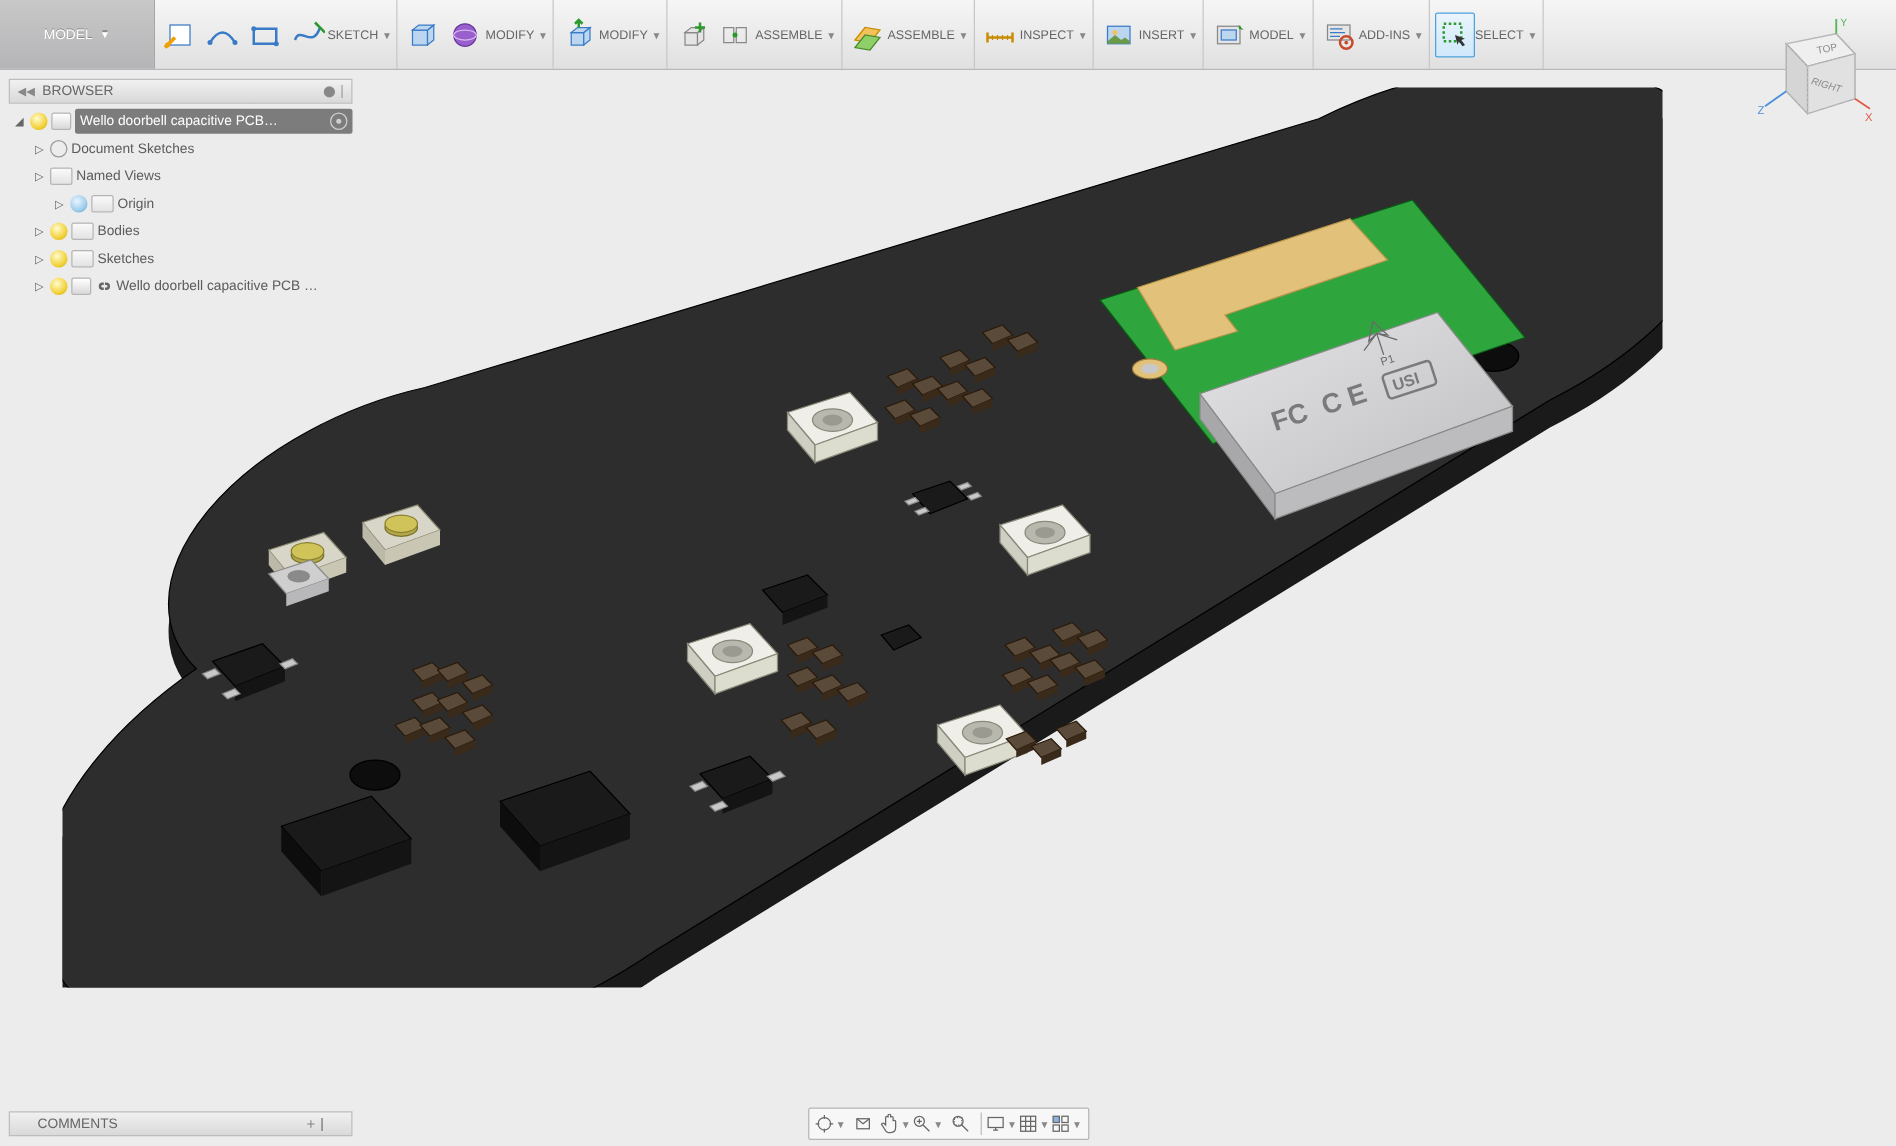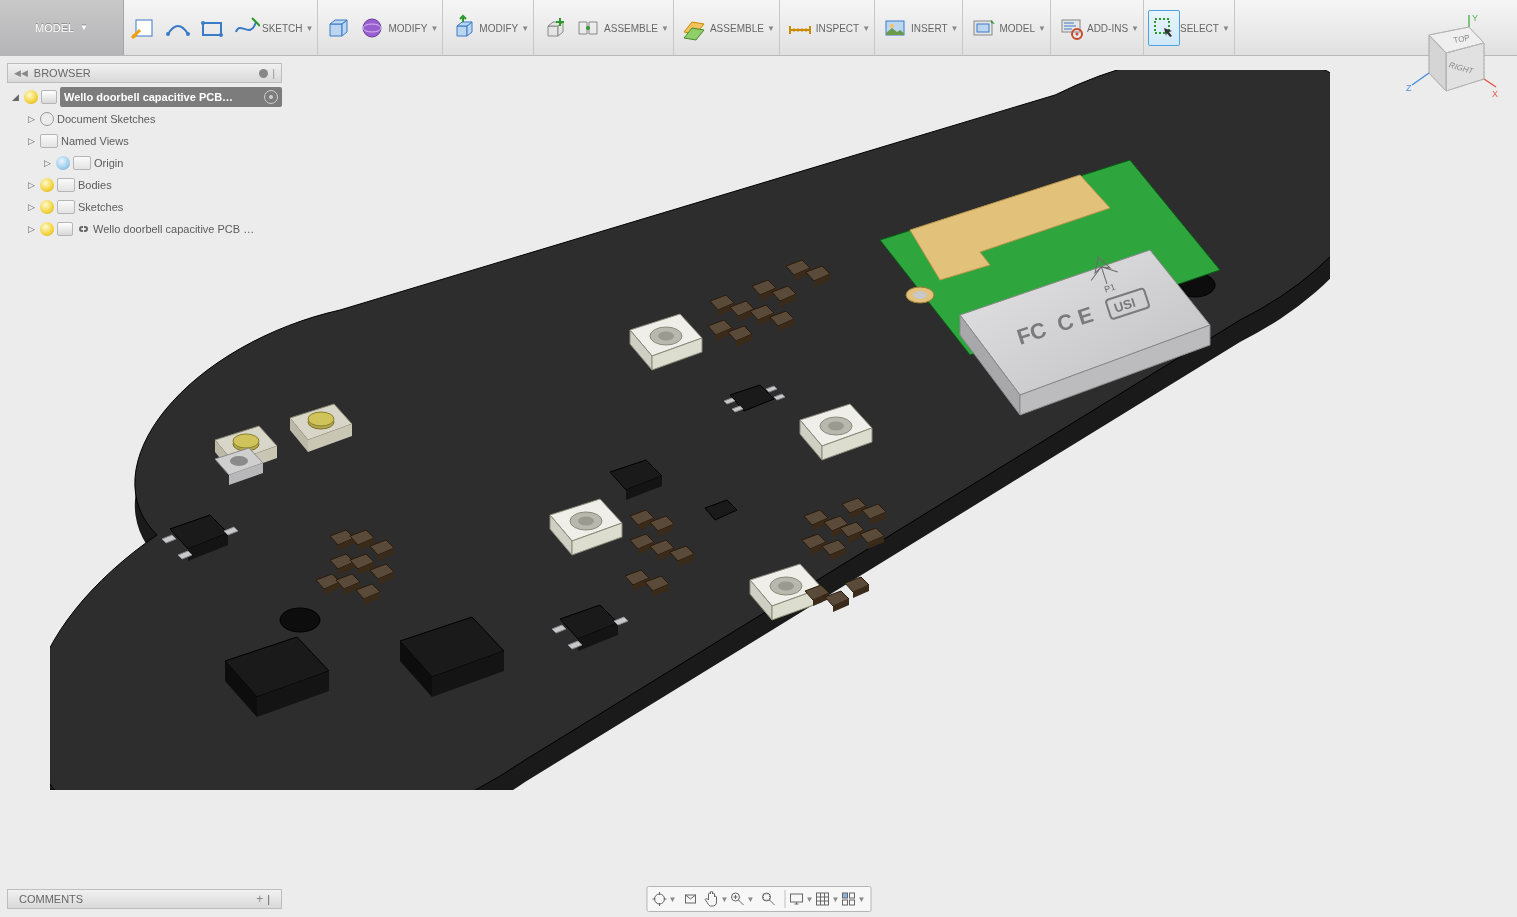--- a/index.html
+++ b/index.html
@@ -27,29 +27,29 @@
 .trow{display:flex;align-items:center;height:22px;gap:3px;padding-left:0}
 .trow.indent1{padding-left:16px}
 .tw{width:11px;text-align:center;color:#666;font-size:9px}
 .trow .bulb{width:14px;height:14px;border-radius:50%;background:radial-gradient(circle at 40% 35%,#fffbcf,#f2d23a 60%,#caa200)}
 .trow .bulb.off{background:radial-gradient(circle at 40% 35%,#e9f5ff,#9ecdec 60%,#5f99c0)}
 .trow .fold{width:18px;height:14px;background:linear-gradient(#fafafa,#e3e3e4);border:1px solid #b5b5b7;border-radius:2px}
 .trow .gear{width:14px;height:14px;border:1px solid #999;border-radius:50%}
 .trow .link{width:14px;height:14px}
 .trow .lbl{font-size:11px;color:#5b5b5b;white-space:nowrap}
 .root-row{background:#7c7c7d;border-radius:2px;height:20px;padding:0 4px}
-.root-row .lbl{color:#fff;font-weight:bold}
+.root-row .lbl{color:#fff;font-weight:normal}
 .root-row .rec{margin-left:auto;width:14px;height:14px;border:1px solid #cfcfd0;border-radius:50%;display:flex;align-items:center;justify-content:center}
 .root-row .rec .d{width:4px;height:4px;border-radius:50%;background:#cfcfd0}
 .trow .thumb{width:16px;height:14px;background:linear-gradient(#fff,#d8d8d9);border:1px solid #b5b5b7;border-radius:2px}
 
 
 .viewcube{position:absolute;right:18px;top:15px;width:95px;height:95px}
 
-.comments-hdr{position:absolute;left:7px;bottom:8px;width:275px;height:20px;background:linear-gradient(#f1f1f2,#d9d9da);border:1px solid #bdbdbe;display:flex;align-items:center;padding:0 11px;font-size:11px;color:#666}
+.comments-hdr{position:absolute;left:7px;bottom:8px;width:275px;height:20px;background:linear-gradient(#f1f1f2,#d9d9da);border:1px solid #bdbdbe;display:flex;align-items:center;padding:0 22px;font-size:11px;color:#666}
 .comments-hdr .sp{flex:1}
 
 .navbar{position:absolute;left:50%;bottom:5px;transform:translateX(-50%);height:26px;background:rgba(255,255,255,.6);border:1px solid #b5b5b7;border-radius:2px;display:flex;align-items:center;padding:0 4px;gap:0}
 .navbar .nb{width:26px;height:22px;display:flex;align-items:center;justify-content:center;color:#666}
 .navbar .sep{width:1px;height:18px;background:#bcbcbe;margin:0 3px}
 .nb svg{width:16px;height:16px}
 .nb .caret{font-size:8px;color:#888;margin-left:1px}
 
 .pcb{position:absolute;left:50px;top:70px;width:1280px;height:720px;pointer-events:none}
 .pcb svg{width:100%;height:100%}

